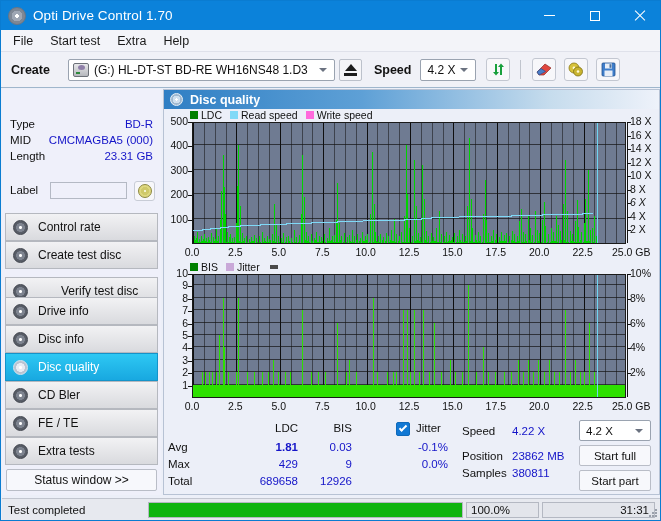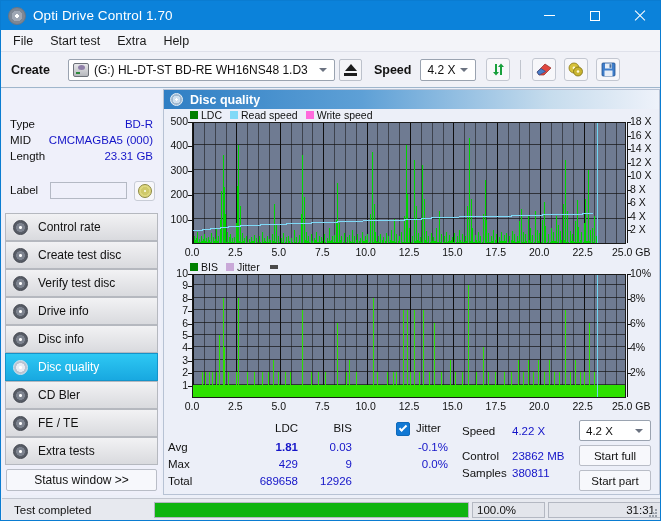--- a/index.html
+++ b/index.html
@@ -183,21 +183,21 @@
     width: 15px; height: 15px; margin-left: 7px; border-radius: 50%;
     background: radial-gradient(circle at 50% 50%, #fff 0 15%, #7e8490 16% 48%, #585d67 49% 100%);
     border: 1px solid #3f434c; position: relative; flex: 0 0 auto;
   }
   .navbtn.sel .navicon {
     background: radial-gradient(circle at 50% 50%, #fff 0 15%, #e7ecf4 16% 48%, #b9c3d1 49% 100%);
     border: 1px solid #d8e4ee;
   }
   #nav-0 { top: 124px; }
   #nav-1 { top: 152px; }
-  #nav-2 { top: 180px; }
+  #nav-2 { top: 188px; gap: 23px; }
   #nav-3 { top: 208px; }
   #nav-4 { top: 236px; }
   #nav-5 { top: 264px; }
   #nav-6 { top: 292px; }
   #nav-7 { top: 320px; }
   #nav-8 { top: 348px; }
 
   #status-window-btn {
     position: absolute; left: 4px; top: 380px; width: 151px; height: 22px;
     background: #f7f8fc; border: 1px solid #b9bdc7; border-radius: 2px;
@@ -270,21 +270,21 @@
   }
   #start-full { top: 25px; }
   #start-part { top: 50px; }
 
   
   #statusbar {
     position: absolute; left: 1px; top: 497px; width: 659px; height: 22px;
     background: #e7e9ef; border-top: 1px solid #c2c6d0;
     display: flex; align-items: center;
   }
-  #sb-text { font-size: 11.5px; color: #111; margin-left: 12px; width: 140px; }
+  #sb-text { font-size: 11.5px; color: #111; margin-left: 6px; width: 140px; }
   #sb-progress {
     width: 315px; height: 16px; background: #d8dae0; border: 1px solid #b4b8c2; position: relative;
   }
   #sb-progress-fill { position: absolute; left: 0; top: 0; bottom: 0; background: #0fb40f; }
   #sb-pct {
     width: 73px; height: 16px; background: #e3e5eb; border: 1px solid #b4b8c2; margin-left: 3px;
     font-size: 11.5px; color: #111; display: flex; align-items: center; padding-left: 4px;
   }
   #sb-time {
     width: 113px; height: 16px; background: #e3e5eb; border: 1px solid #b4b8c2; margin-left: 3px;
@@ -1358,21 +1358,21 @@
         <div class="ytick" style="left: 0px; width: 24px; top: 54.8px;">300</div>
         <div class="tickmark" style="left: 24px; top: 61.8px;"></div>
         <div class="ytick" style="left: 0px; width: 24px; top: 30.4px;">400</div>
         <div class="tickmark" style="left: 24px; top: 37.4px;"></div>
         <div class="ytick" style="left: 0px; width: 24px; top: 6px;">500</div>
         <div class="tickmark" style="left: 24px; top: 13px;"></div>
         <div class="ytick-r" style="left: 466px; top: 114.444px;">2 X</div>
         <div class="tickmark" style="left: 463px; top: 121.444px;"></div>
         <div class="ytick-r" style="left: 466px; top: 100.889px;">4 X</div>
         <div class="tickmark" style="left: 463px; top: 107.889px;"></div>
-        <div class="ytick-r" style="left: 466px; top: 87.3333px;">6 X</div>
+        <div class="ytick-r" style="left: 466px; top: 87.3333px; font-style: italic;">6 X</div>
         <div class="tickmark" style="left: 463px; top: 94.3333px;"></div>
         <div class="ytick-r" style="left: 466px; top: 73.7778px;">8 X</div>
         <div class="tickmark" style="left: 463px; top: 80.7778px;"></div>
         <div class="ytick-r" style="left: 466px; top: 60.2222px;">10 X</div>
         <div class="tickmark" style="left: 463px; top: 67.2222px;"></div>
         <div class="ytick-r" style="left: 466px; top: 46.6667px;">12 X</div>
         <div class="tickmark" style="left: 463px; top: 53.6667px;"></div>
         <div class="ytick-r" style="left: 466px; top: 33.1111px;">14 X</div>
         <div class="tickmark" style="left: 463px; top: 40.1111px;"></div>
         <div class="ytick-r" style="left: 466px; top: 19.5556px;">16 X</div>
@@ -1588,21 +1588,21 @@
       <div class="stv" style="left:88px; top:38px; width:46px;">429</div>
       <div class="stv" style="left:142px; top:38px; width:46px;">9</div>
       <div class="stv" style="left:232px; top:38px; width:52px; text-align:right;">0.0%</div>
 
       <div class="st" style="left:4px; top:55px;">Total</div>
       <div class="stv" style="left:78px; top:55px; width:56px;">689658</div>
       <div class="stv" style="left:136px; top:55px; width:52px;">12926</div>
 
       <div class="st" style="left:298px; top:5px;">Speed</div>
       <div class="stv" style="left:348px; top:5px; width:62px; text-align:left;">4.22 X</div>
-      <div class="st" style="left:298px; top:30px;">Control</div>
+      <div class="st" style="left:298px; top:30px;">Position</div>
       <div class="stv" style="left:348px; top:30px; width:70px; text-align:left;">23862 MB</div>
       <div class="st" style="left:298px; top:47px;">Samples</div>
       <div class="stv" style="left:348px; top:47px; width:70px; text-align:left;">380811</div>
 
       <div id="speed-combo2">
         <span id="speed-combo2-text">4.2 X</span>
         <span class="cb-arrow"></span>
       </div>
       <div class="actbtn" id="start-full">Start full</div>
       <div class="actbtn" id="start-part">Start part</div>

